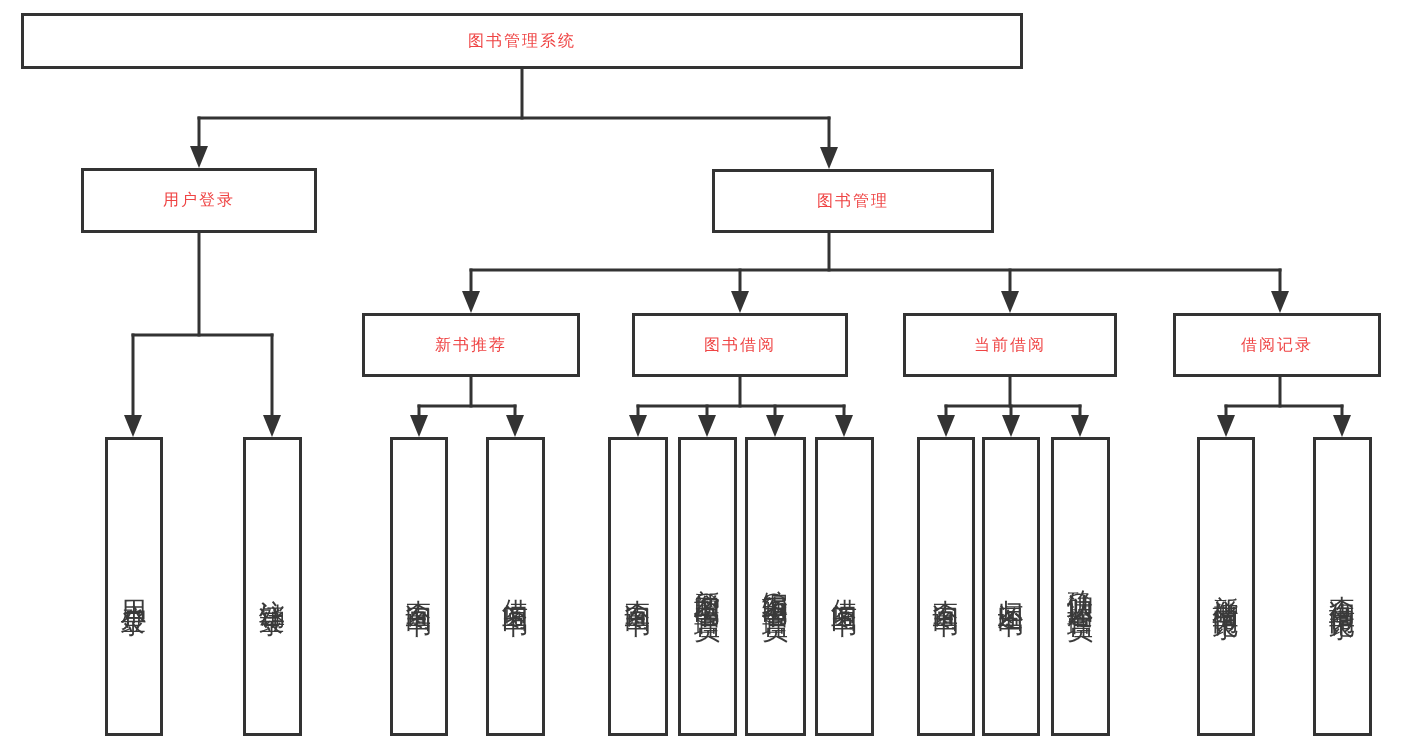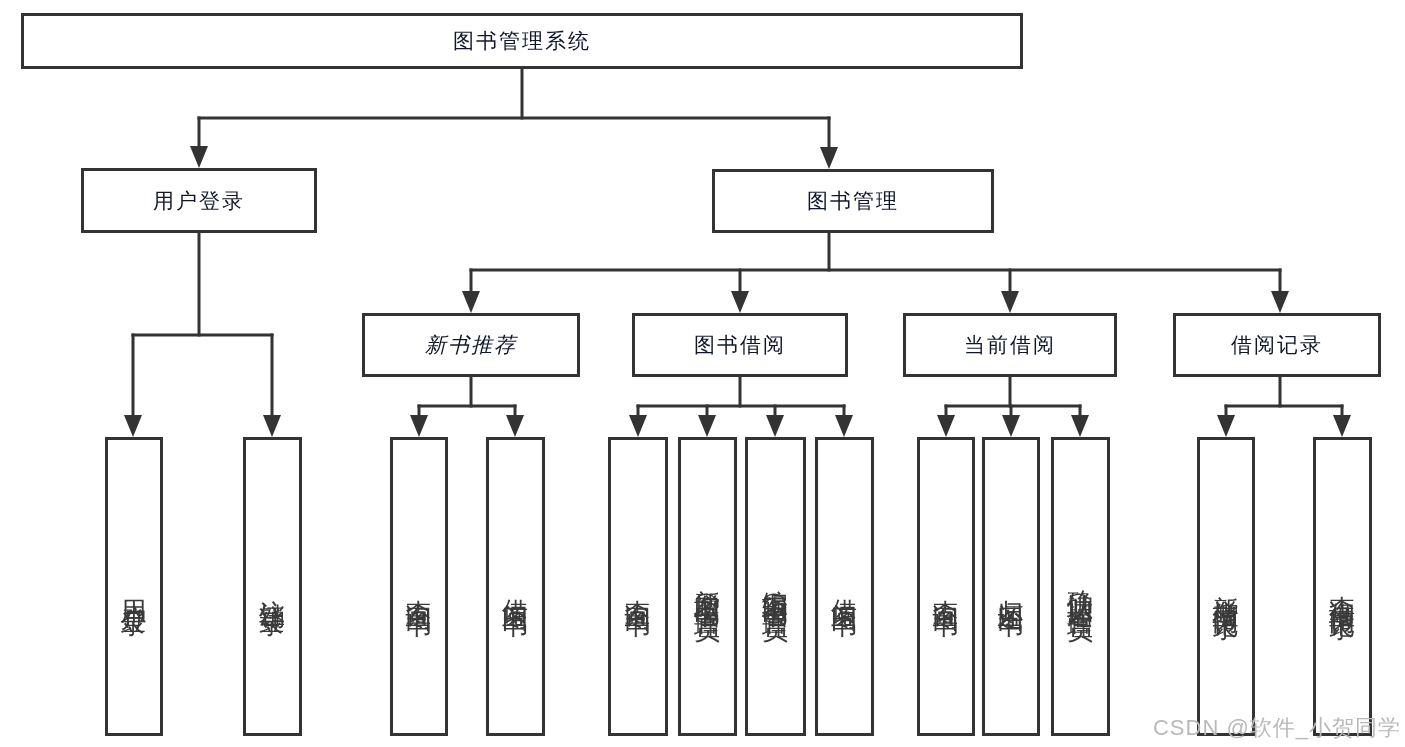--- a/index.html
+++ b/index.html
@@ -21,22 +21,22 @@
     position: absolute;
     box-sizing: border-box;
     border: 3px solid #333333;
     background: #ffffff;
     display: flex;
     align-items: center;
     justify-content: center;
     z-index: 2;
   }
   .node .hlabel {
-    font-size: 21px;
-    color: #0f172a;
+    font-size: 16px;
+    color: #ef4444;
     letter-spacing: 2px;
     white-space: nowrap;
   }
   .node .vlabel {
     writing-mode: vertical-rl;
     text-orientation: mixed;
     font-size: 26px;
     letter-spacing: 4px;
     color: #3a3a3a;
     line-height: 1;
@@ -128,21 +128,21 @@
     <span class="hlabel">图书管理系统</span>
   </div>
 
   <div class="node" style="left:81px; top:168px; width:236px; height:65px;">
     <span class="hlabel">用户登录</span>
   </div>
   <div class="node" style="left:712px; top:169px; width:282px; height:64px;">
     <span class="hlabel">图书管理</span>
   </div>
 
-  <div class="node" style="left:362px; top:313px; width:218px; height:64px;font-style:italic;">
+  <div class="node" style="left:362px; top:313px; width:218px; height:64px;">
     <span class="hlabel">新书推荐</span>
   </div>
   <div class="node" style="left:903px; top:313px; width:214px; height:64px;">
     <span class="hlabel">当前借阅</span>
   </div>
   <div class="node" style="left:632px; top:313px; width:216px; height:64px;">
     <span class="hlabel">图书借阅</span>
   </div>
   <div class="node" style="left:1173px; top:313px; width:208px; height:64px;">
     <span class="hlabel">借阅记录</span>
@@ -185,15 +185,14 @@
     <span class="vlabel">确认归还（管理员）</span>
   </div>
 
   <div class="node" style="left:1197px; top:437px; width:58px; height:299px;">
     <span class="vlabel">新增借阅记录</span>
   </div>
   <div class="node" style="left:1313px; top:437px; width:59px; height:299px;">
     <span class="vlabel">查询借阅记录</span>
   </div>
 
-  <div id="watermark">CSDN @软件_小贺同学</div>
 
 </div>
 
 </body></html>

